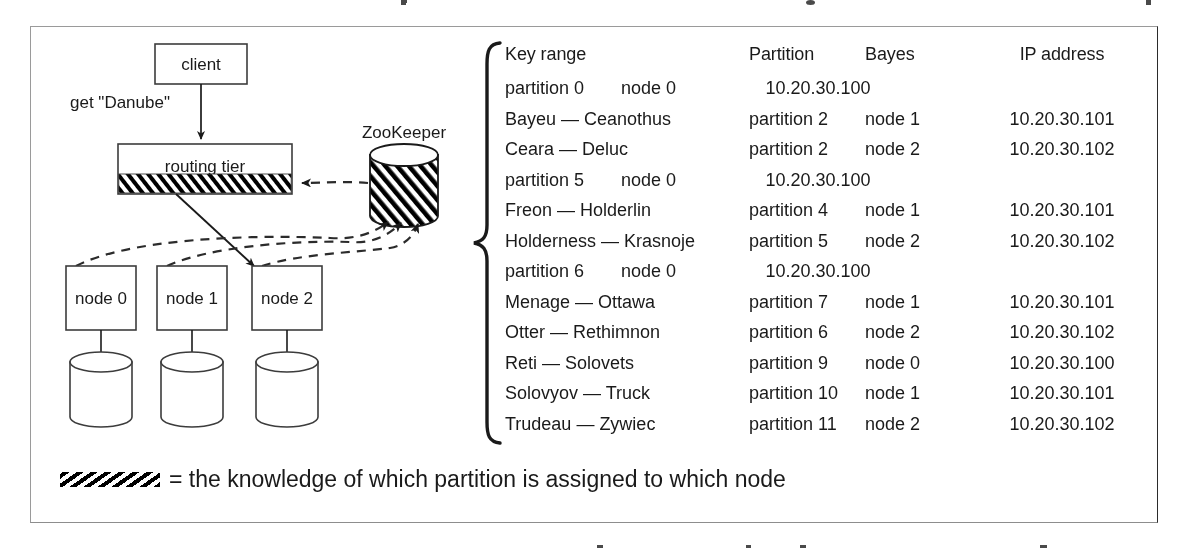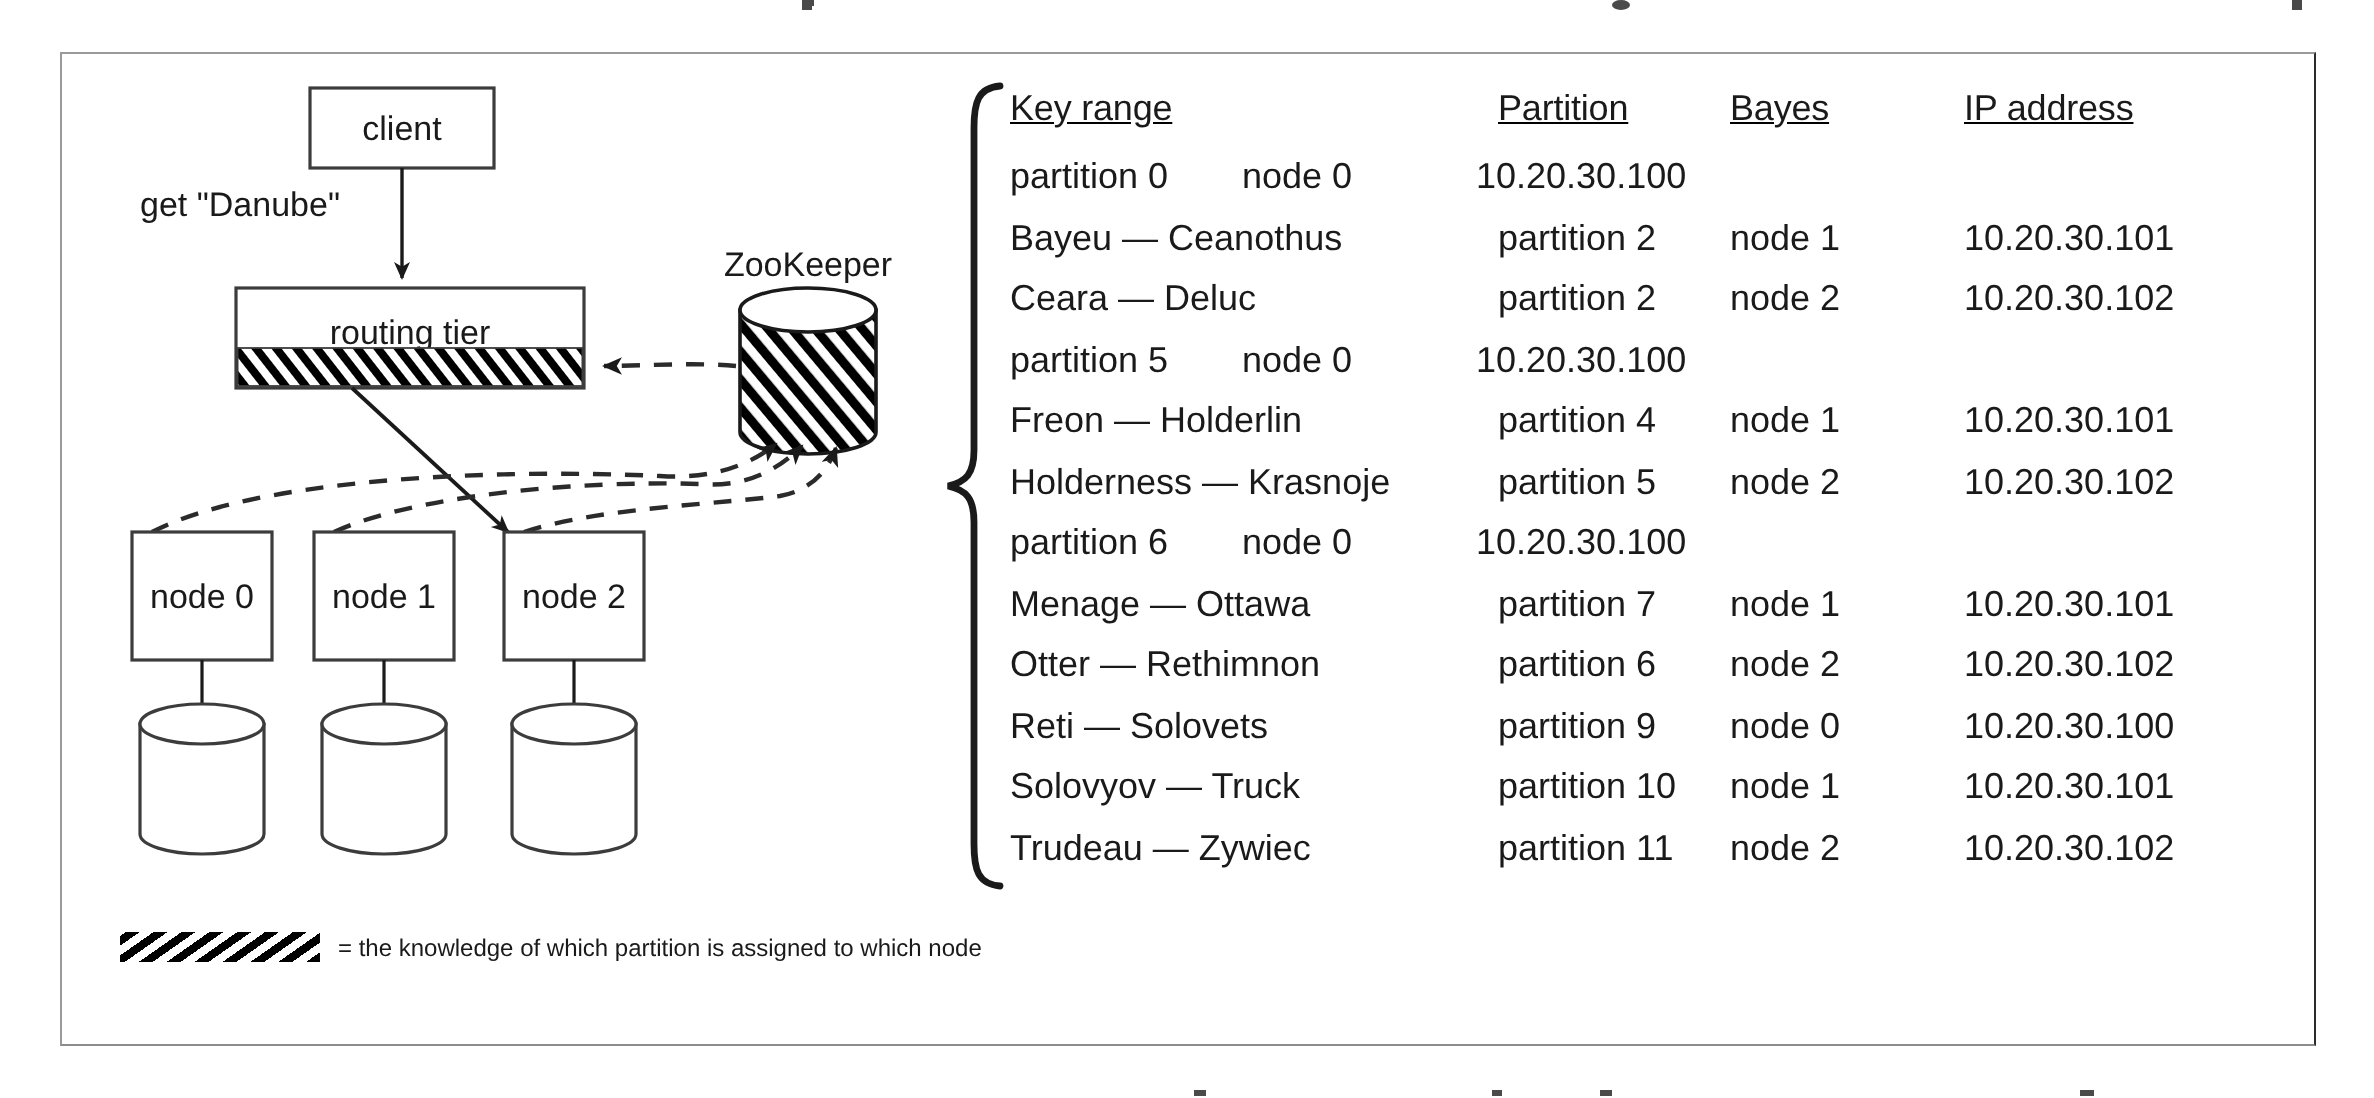--- a/index.html
+++ b/index.html
@@ -76,26 +76,25 @@
     top: 44px;
     width: 645px;
   }
   .t-row {
     display: flex;
     align-items: baseline;
     height: 30.5px;
   }
   .t-header {
     height: 34px;
-    text-decoration: underline;
   }
   .c-key   { width: 244px; }
   .c-part  { width: 116px; }
   .c-node  { width: 117px; }
-  .c-ip    { width: 160px; }
+  .c-ip    { width: 160px; text-align: center; }
 
   .t-header .cell {
     font-size: 23px;
     color: #1a1a1a;
     letter-spacing: -0.1px;
   }
   .t-row .cell {
     font-size: 18px;
     color: #1a1a1a;
     white-space: nowrap;
@@ -122,21 +121,21 @@
     width: 100px;
     height: 15px;
     margin-right: 9px;
     background-image: repeating-linear-gradient(
       -35deg,
       #000000 0px, #000000 4px,
       #ffffff 4px, #ffffff 8px
     );
   }
   #legend-text {
-    font-size: 12px;
+    font-size: 23px;
     color: #1a1a1a;
     white-space: nowrap;
   }
 </style>
 </head>
 <body>
 
 <div id="top-crop-strip">
   <div class="crop-glyph" style="left:401px; top:0; width:5px; height:5px;"></div>
   <div class="crop-glyph" style="left:404px; top:0; width:3px; height:3px;"></div>

